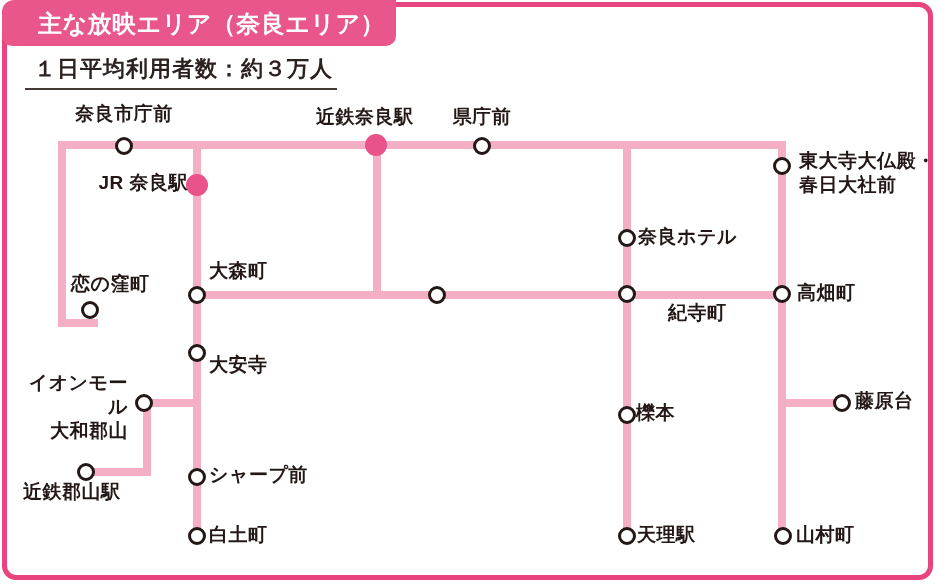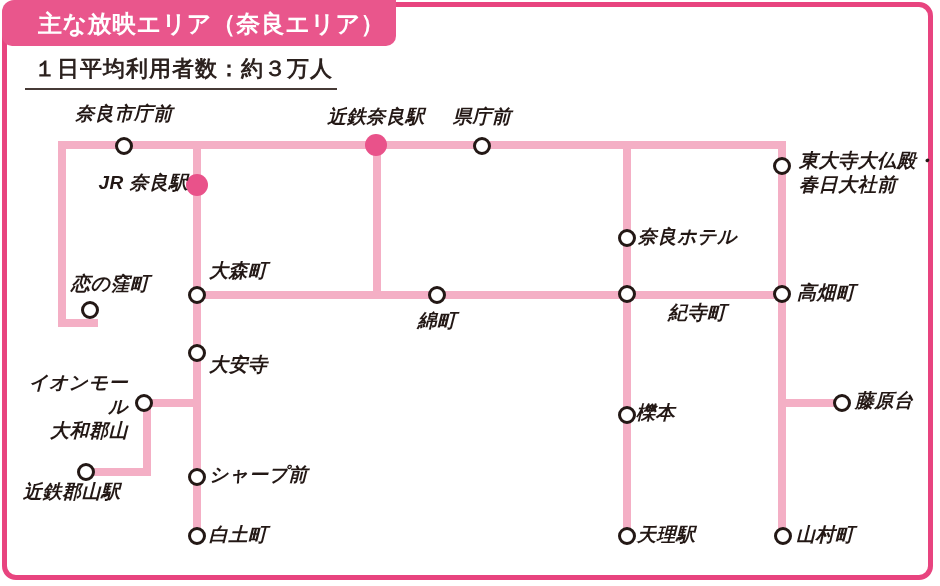--- a/index.html
+++ b/index.html
@@ -38,21 +38,21 @@
     position:absolute; box-sizing:border-box; border-radius:50%;
   }
   .node.open {
     width:18px; height:18px; background:#ffffff; border:3px solid var(--ink);
   }
   .node.filled {
     width:22px; height:22px; background:var(--c-node);
   }
   .st-label {
     position:absolute; font-size:19px; font-weight:600; line-height:24px;
-    color:var(--ink); white-space:pre-line; letter-spacing:0.5px;font-style:italic;
+    color:var(--ink); white-space:pre-line; letter-spacing:0.5px;
   }
 </style>
 </head>
 <body>
 
 <div class="stage">
   <div class="frame"></div>
 
   <div class="map">
       <div class="seg" style="left: 58px; top: 141px; width: 728px; height: 8px;"></div>
@@ -63,36 +63,35 @@
       <div class="seg" style="left: 778px; top: 399px; width: 64px; height: 8px;"></div>
       <div class="seg" style="left: 58px; top: 141px; width: 8px; height: 186px;"></div>
       <div class="seg" style="left: 193px; top: 141px; width: 8px; height: 395px;"></div>
       <div class="seg" style="left: 373px; top: 141px; width: 8px; height: 158px;"></div>
       <div class="seg" style="left: 623px; top: 141px; width: 8px; height: 395px;"></div>
       <div class="seg" style="left: 778px; top: 141px; width: 8px; height: 395px;"></div>
       <div class="seg" style="left: 143px; top: 399px; width: 8px; height: 77px;"></div>
       <div class="node open" style="left: 115px; top: 137px;"></div>
       <div class="st-label" style="left: 64px; top: 102px; width: 120px; text-align: center;">奈良市庁前</div>
       <div class="node filled" style="left: 365px; top: 134px;"></div>
-      <div class="st-label" style="left: 316px; top: 105px; width: 120px; text-align: center;">近鉄奈良駅</div>
+      <div class="st-label" style="left: 316px; top: 105px; width: 120px; ">近鉄奈良駅</div>
       <div class="node open" style="left: 473px; top: 137px;"></div>
       <div class="st-label" style="left: 422px; top: 105px; width: 120px; text-align: center;">県庁前</div>
       <div class="node open" style="left: 773px; top: 157px;"></div>
       <div class="st-label" style="left: 799px; top: 149px;">東大寺大仏殿・
 春日大社前</div>
       <div class="node filled" style="left: 186px; top: 174px;"></div>
       <div class="st-label" style="left: 88px; top: 171px; width: 100px; text-align: right;">JR 奈良駅</div>
       <div class="node open" style="left: 618px; top: 229px;"></div>
       <div class="st-label" style="left: 638px; top: 225px;">奈良ホテル</div>
       <div class="node open" style="left: 81px; top: 301px;"></div>
       <div class="st-label" style="left: 71px; top: 272px;">恋の窪町</div>
       <div class="node open" style="left: 188px; top: 286px;"></div>
       <div class="st-label" style="left: 209px; top: 259px;">大森町</div>
       <div class="node open" style="left: 428px; top: 286px;"></div>
-      <div class="st-label" style="left: 377px; top: 309px; width: 120px; text-align: center;">綿町</div>
       <div class="node open" style="left: 618px; top: 285px;"></div>
       <div class="st-label" style="left: 668px; top: 301px;">紀寺町</div>
       <div class="node open" style="left: 773px; top: 285px;"></div>
       <div class="st-label" style="left: 797px; top: 281px;">高畑町</div>
       <div class="node open" style="left: 188px; top: 344px;"></div>
       <div class="st-label" style="left: 209px; top: 353px;">大安寺</div>
       <div class="node open" style="left: 135px; top: 394px;"></div>
       <div class="st-label" style="left: 24px; top: 371px; width: 104px; text-align: right;">イオンモール
 大和郡山</div>
       <div class="node open" style="left: 618px; top: 406px;"></div>

